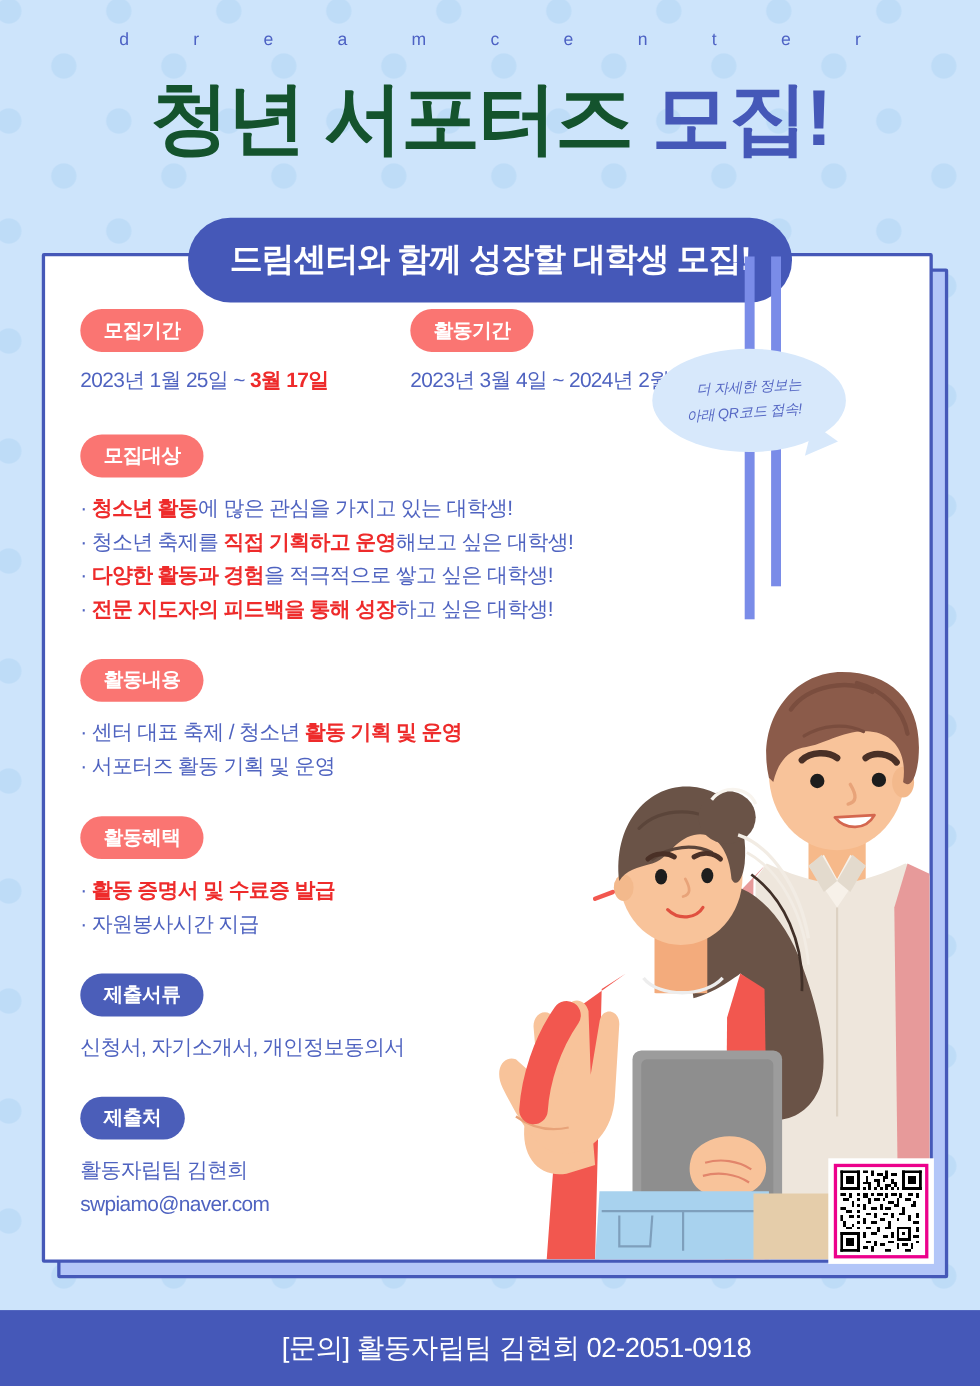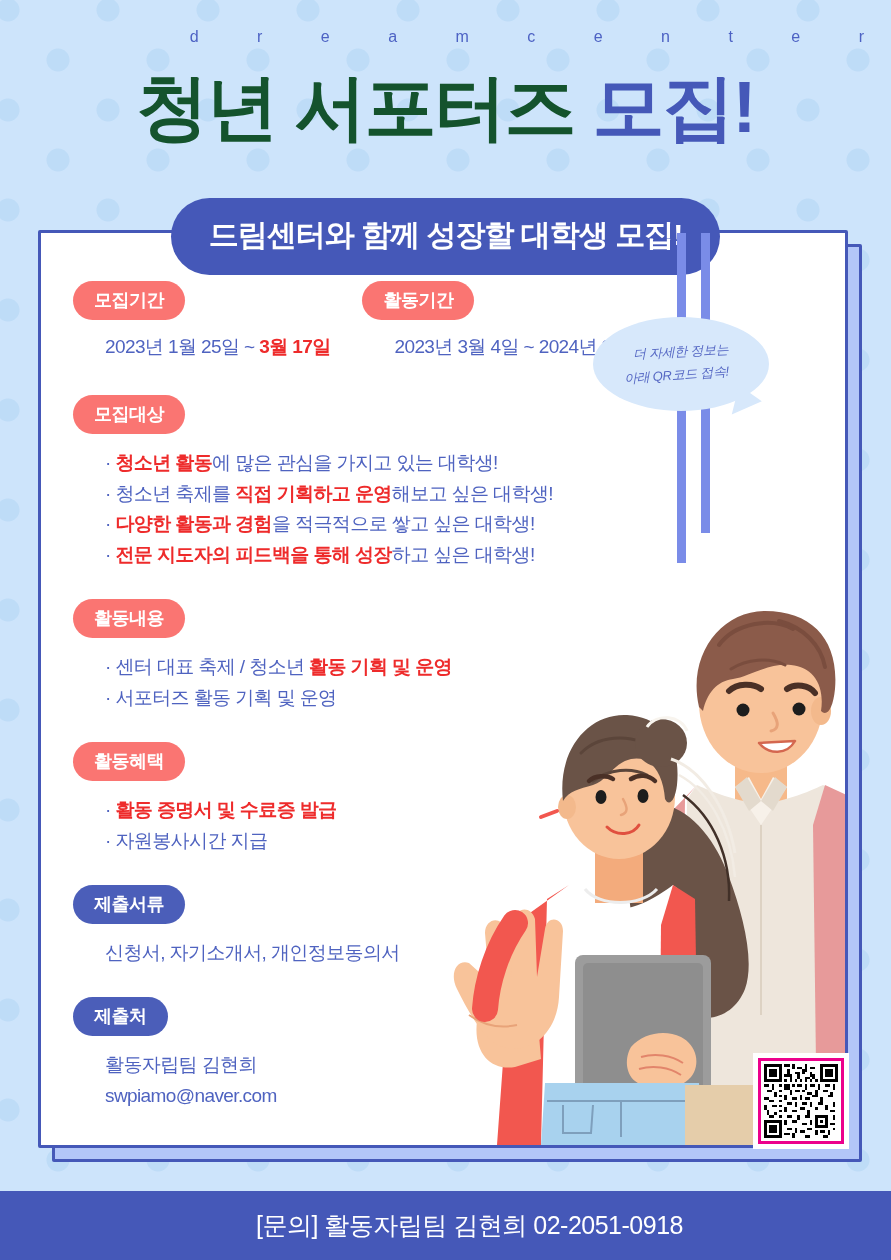--- a/index.html
+++ b/index.html
@@ -28,21 +28,21 @@
       radial-gradient(circle, #bedcf7 11px, rgba(190,220,247,0) 12px);
     background-size: 100px 100px, 100px 100px;
     background-position: 8px 10px, 58px 60px;
     pointer-events: none;
   }
 
   
   .brand {
     position: absolute;
     top: 28px; left: 0; right: 0;
-    text-align: right;
+    text-align: center;
     font-size: 16px;
     letter-spacing: 27px;
     text-indent: 27px;
     color: #4d62c4;
     font-weight: 500;
   }
   .headline {
     position: absolute;
     top: 60px; left: 0; right: 0;
     text-align: center;
@@ -122,21 +122,20 @@
   }
   .badge.pink { background: #fa7572; }
   .badge.blue { background: #4b5eb9; }
 
   .body-text {
     font-size: 19px;
     color: #4f63c0;
     letter-spacing: -0.6px;
     line-height: 1.55;
     white-space: nowrap;
-    margin-left: 32px;
   }
   .body-text .hl { color: #ee2b2b; font-weight: 700; }
 
   
   .period-row {
     display: flex;
     gap: 0;
     margin-bottom: 34px;
   }
   .period-col { width: 340px; }

